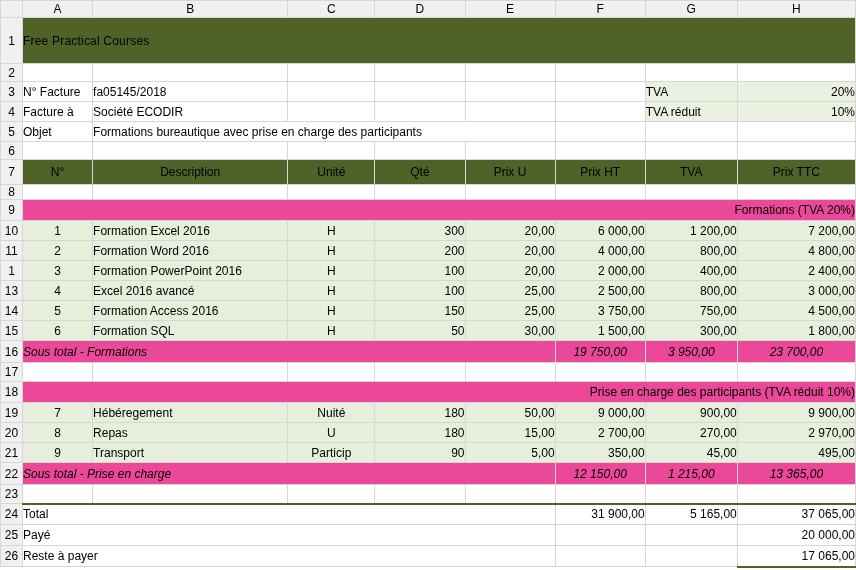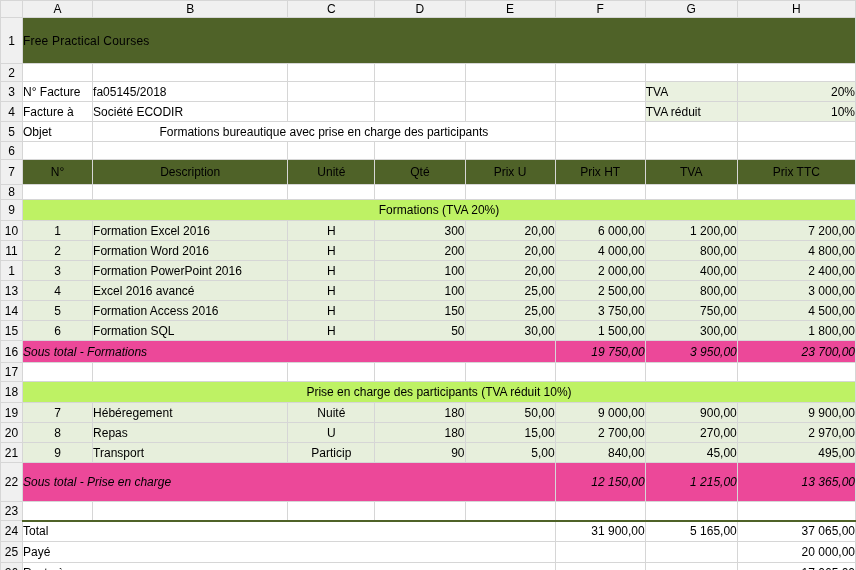--- a/index.html
+++ b/index.html
@@ -64,50 +64,50 @@
   
   .band-head {
     background: #4f6228;
     color: #ffffff;
     font-weight: bold;
     font-size: 12.5px;
     text-align: center;
   }
   
   .band-section {
-    background: #bef264;
+    background: #ec4899;
     color: #ffffff;
     font-weight: bold;
     font-size: 12.5px;
-    text-align: center;
+    text-align: right;
     padding-left: 6px;
   }
   
   .band-sub {
     background: #ec4899;
     color: #ffffff;
     font-weight: bold;
     font-size: 12.5px;
     font-style: italic;
   }
   .band-sub-left { text-align: left; padding-left: 6px; }
-  .band-sub-right { text-align: right; padding-right: 6px; }
+  .band-sub-right { text-align: center; padding-right: 6px; }
   
   .row-light { background: #e7efdc; }
   
   .tva-label { background: #eaf1e0; padding-left: 6px; text-align: left; }
   .tva-val { background: #eaf1e0; text-align: right; padding-right: 6px; }
   .tva-box { border: 1px solid #9cb97c; }
   
   .tot-label { font-weight: bold; font-size: 13px; padding-left: 6px; }
   .tot-val { text-align: right; padding-right: 6px; }
   .tot-val-bold { text-align: right; padding-right: 6px; font-weight: bold; font-size: 13px; }
   .b-top { border-top: 2px solid #4f6228 !important; }
   .b-bottom { border-bottom: 2px solid #4f6228 !important; }
-  .nowrap-overflow { overflow: visible; text-align: center; }
+  .nowrap-overflow { overflow: visible; }
 </style>
 </head>
 <body>
 
 <div id="sheet">
   <table class="grid">
     <colgroup>
       <col style="width:22px">
       <col style="width:70px">
       <col style="width:195px">
@@ -337,26 +337,26 @@
       <td class="cell c-right pad-r">270,00</td>
       <td class="cell c-right pad-r">2 970,00</td>
     </tr>
     <tr style="height:20px" class="row-light">
       <td class="rowhdr">21</td>
       <td class="cell c-center">9</td>
       <td class="cell c-left">Transport</td>
       <td class="cell c-center">Particip</td>
       <td class="cell c-right pad-r">90</td>
       <td class="cell c-right pad-r">5,00</td>
-      <td class="cell c-right pad-r">840,00</td>
+      <td class="cell c-right pad-r">350,00</td>
       <td class="cell c-right pad-r">45,00</td>
       <td class="cell c-right pad-r">495,00</td>
     </tr>
 
-    <tr style="height:39px">
+    <tr style="height:22px">
       <td class="rowhdr">22</td>
       <td class="band-sub band-sub-left" colspan="5">Sous total - Prise en charge</td>
       <td class="band-sub band-sub-right">12 150,00</td>
       <td class="band-sub band-sub-right">1 215,00</td>
       <td class="band-sub band-sub-right">13 365,00</td>
     </tr>
 
     <tr style="height:19px">
       <td class="rowhdr">23</td>
       <td class="cell"></td>

